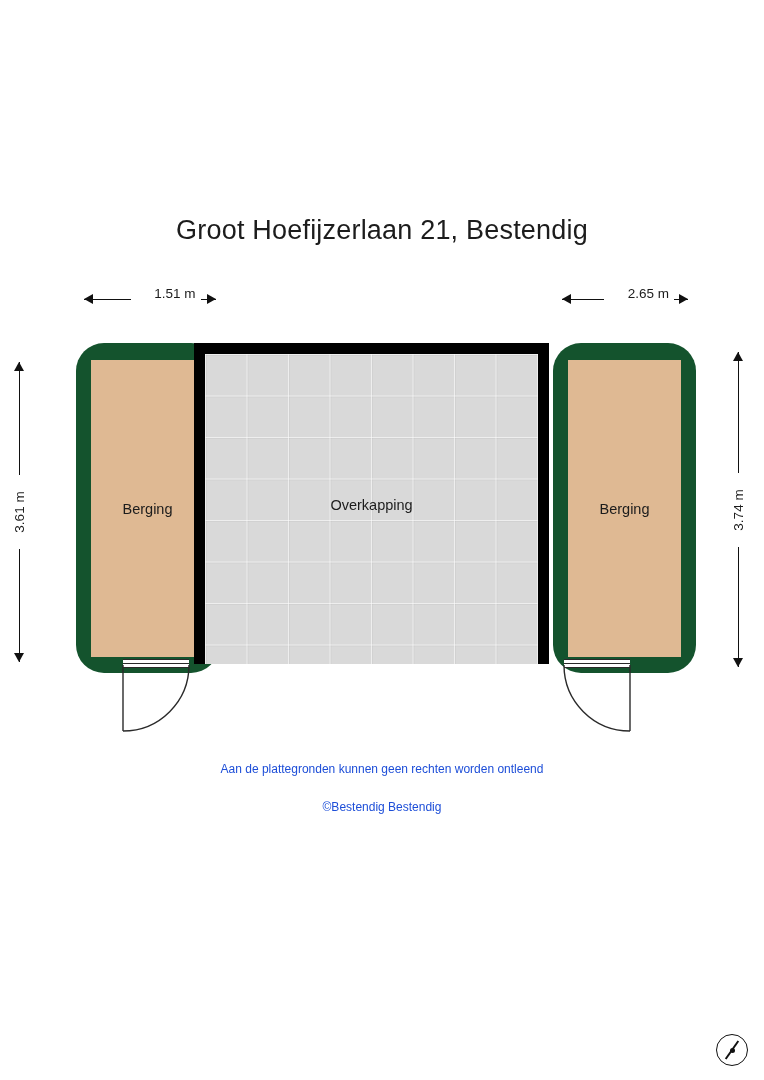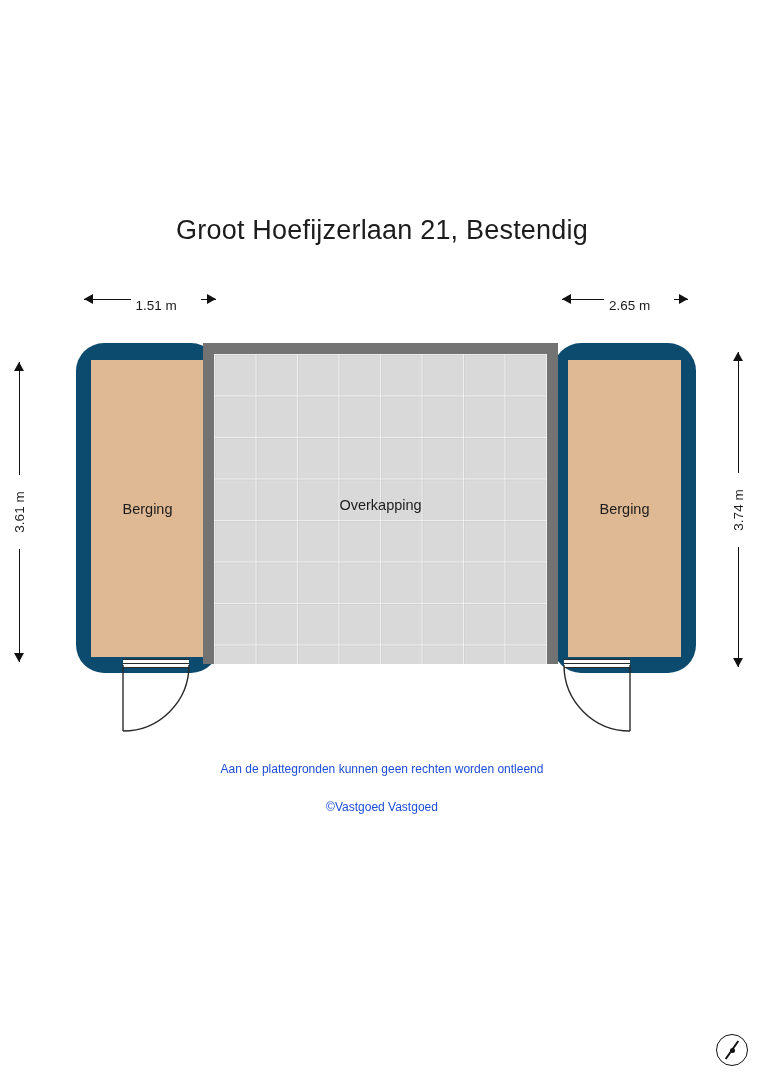--- a/index.html
+++ b/index.html
@@ -64,29 +64,29 @@
   }
   .dim-seg .arrow-r {
     right: 0;
     border-left: 9px solid #111;
   }
   .dim-seg .label {
     position: absolute;
     top: -3px;
     left: 0;
     right: 0;
-    text-align: left;
+    text-align: right;
     font-size: 13.5px;
     color: #1c1c1c;
     background: #fff;
     padding: 0 5px;
     box-sizing: border-box;
     line-height: 18px;
     width: 70px;
-    margin: 12px auto;
+    margin: 0 auto;
   }
 
   
   .dim-v {
     position: absolute;
     width: 24px;
   }
   .dim-v .line {
     position: absolute;
     left: 11px;
@@ -131,21 +131,21 @@
     position: absolute;
     left: 76px;
     top: 343px;
     width: 620px;
     height: 330px;
   }
 
   
   .wing {
     position: absolute;
-    background: #0c4a6e;
+    background: #14532d;
     box-sizing: border-box;
     border-radius: 28px;
   }
   .wing-left {
     left: 0;
     top: 0;
     width: 143px;
     height: 330px;
   }
   .wing-right {
@@ -167,25 +167,25 @@
   .room-right {
     left: 15px;
     top: 17px;
     width: 113px;
     height: 297px;
   }
 
   
   .center-block {
     position: absolute;
-    left: 127px;
+    left: 118px;
     top: -0.5px;
     width: 355px;
     height: 321px;
-    background: #737373;
+    background: #000000;
     box-sizing: border-box;
   }
   .center-fill {
     position: absolute;
     left: 11px;
     top: 11px;
     right: 11px;
     bottom: 0;
     background: #d9d9d9;
     background-image:
@@ -350,18 +350,18 @@
     <div class="leafline"></div>
     <svg width="76" height="72" viewBox="0 0 76 72">
       <path d="M 66 0 L 66 66" stroke="#2a2a2a" stroke-width="1.4" fill="none"></path>
       <path d="M 66 66 A 66 66 0 0 1 0 0" stroke="#2a2a2a" stroke-width="1.4" fill="none"></path>
     </svg>
   </div>
 
 </div>
 
 <div class="note note-1">Aan de plattegronden kunnen geen rechten worden ontleend</div>
-<div class="note note-2">©Vastgoed Vastgoed</div>
+<div class="note note-2">©Bestendig Bestendig</div>
 
 <div class="compass">
   <div class="needle"></div>
   <div class="n-dot"></div>
 </div>
 
 </body></html>

